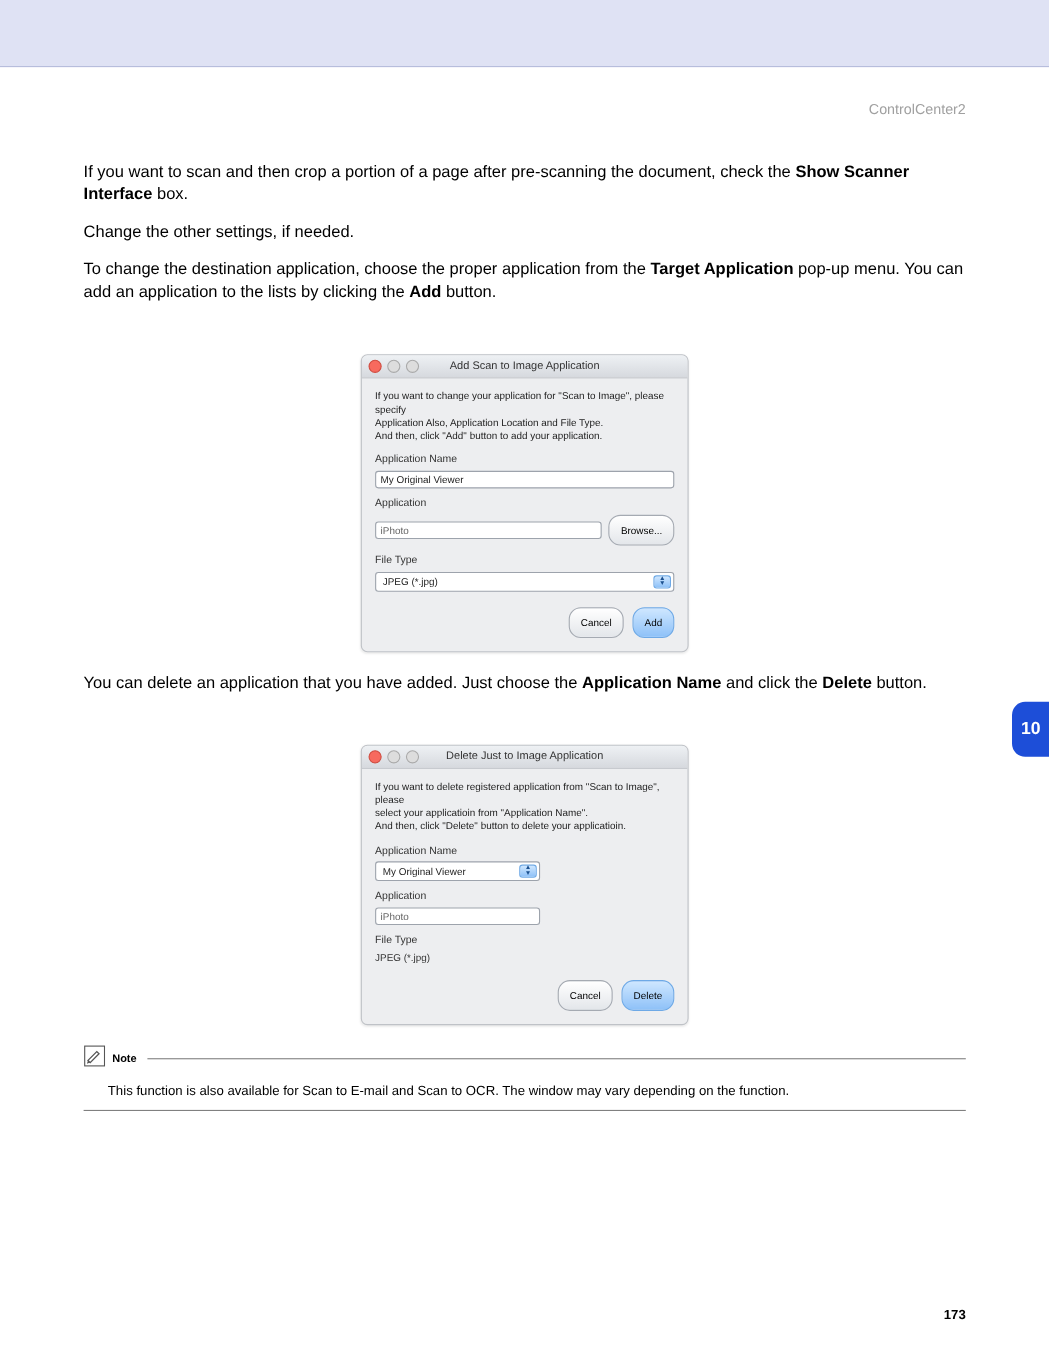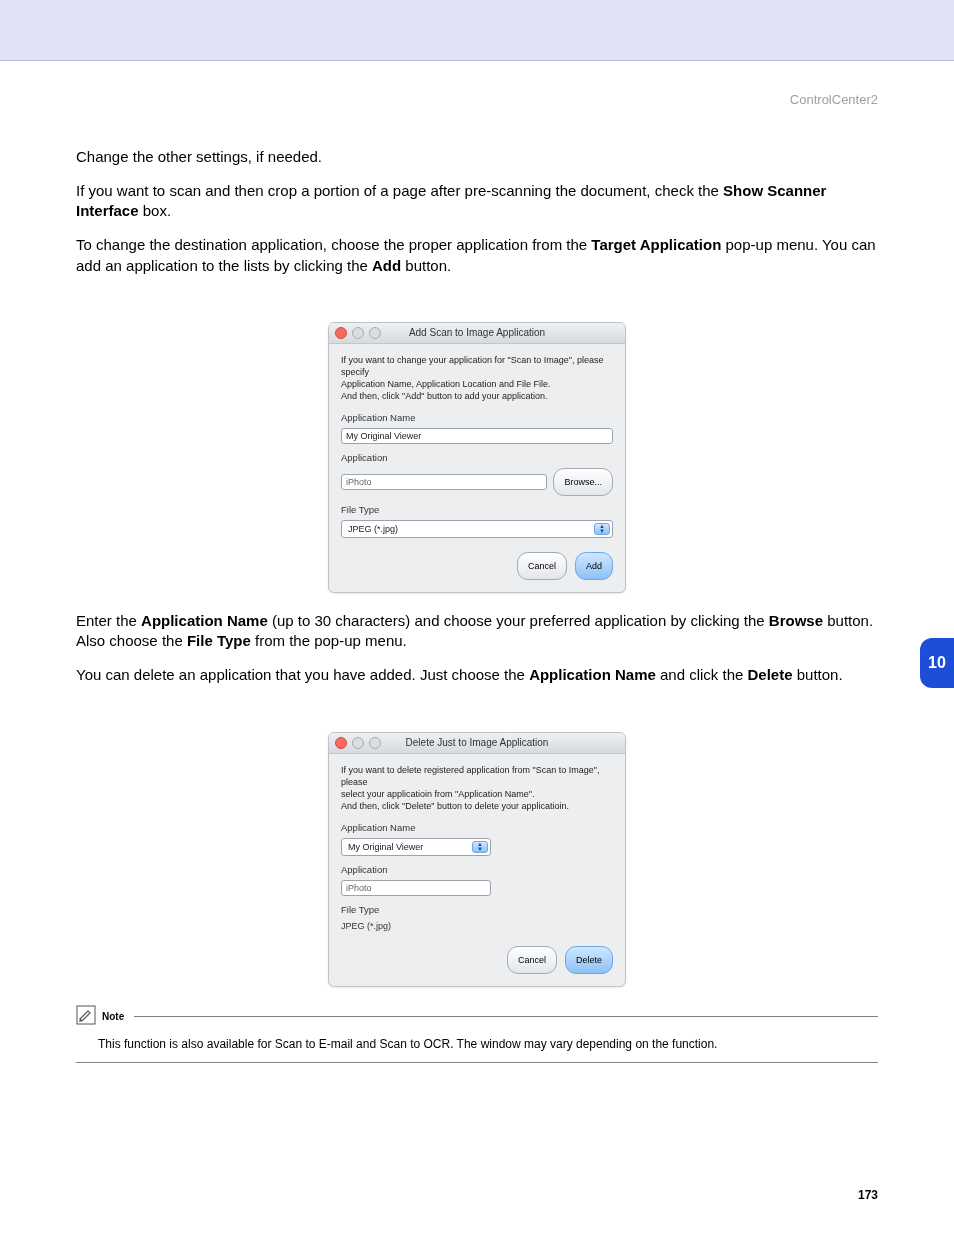--- a/index.html
+++ b/index.html
@@ -219,44 +219,44 @@
 </style>
 </head>
 <body>
 
 <div class="page">
   <div class="topband"></div>
 
   <div class="content">
     <div class="header-right">ControlCenter2</div>
 
-    <p class="para">Change the other settings, if needed.</p>
-
     <p class="para">
       <span>If you want to scan and then crop a portion of a page after pre-scanning the document, check the </span><b>Show Scanner Interface</b><span> box.</span>
     </p>
+
+    <p class="para">Change the other settings, if needed.</p>
 
     <p class="para">
       <span>To change the destination application, choose the proper application from the </span><b>Target Application</b><span> pop-up menu. You can add an application to the lists by clicking the </span><b>Add</b><span> button.</span>
     </p>
 
     <div class="rowcenter">
       <div class="macwin">
         <div class="titlebar">
           <div class="circles">
             <span class="circle red"></span>
             <span class="circle"></span>
             <span class="circle"></span>
           </div>
           <div class="wtitle">Add Scan to Image Application</div>
         </div>
         <div class="wbody">
           <div class="wdesc">
             <span>If you want to change your application for "Scan to Image", please specify</span><br>
-            <span>Application Name, Application Location and File File.</span><br>
+            <span>Application Also, Application Location and File Type.</span><br>
             <span>And then, click "Add" button to add your application.</span>
           </div>
 
           <div class="wlabel">Application Name</div>
           <input class="field" value="My Original Viewer" style="">
 
           <div class="wlabel">Application</div>
           <div class="hrow">
             <input class="field ro" readonly="" value="iPhoto" style="">
             <button class="macbtn">Browse...</button>
@@ -269,23 +269,20 @@
           </div>
 
           <div class="btnrow">
             <button class="macbtn">Cancel</button>
             <button class="macbtn primary">Add</button>
           </div>
         </div>
       </div>
     </div>
 
-    <p class="para">
-      <span>Enter the </span><b>Application Name</b><span> (up to 30 characters) and choose your preferred application by clicking the </span><b>Browse</b><span> button. Also choose the </span><b>File Type</b><span> from the pop-up menu.</span>
-    </p>
 
     <p class="para">
       <span>You can delete an application that you have added. Just choose the </span><b>Application Name</b><span> and click the </span><b>Delete</b><span> button.</span>
     </p>
 
     <div class="rowcenter">
       <div class="macwin">
         <div class="titlebar">
           <div class="circles">
             <span class="circle red"></span>

